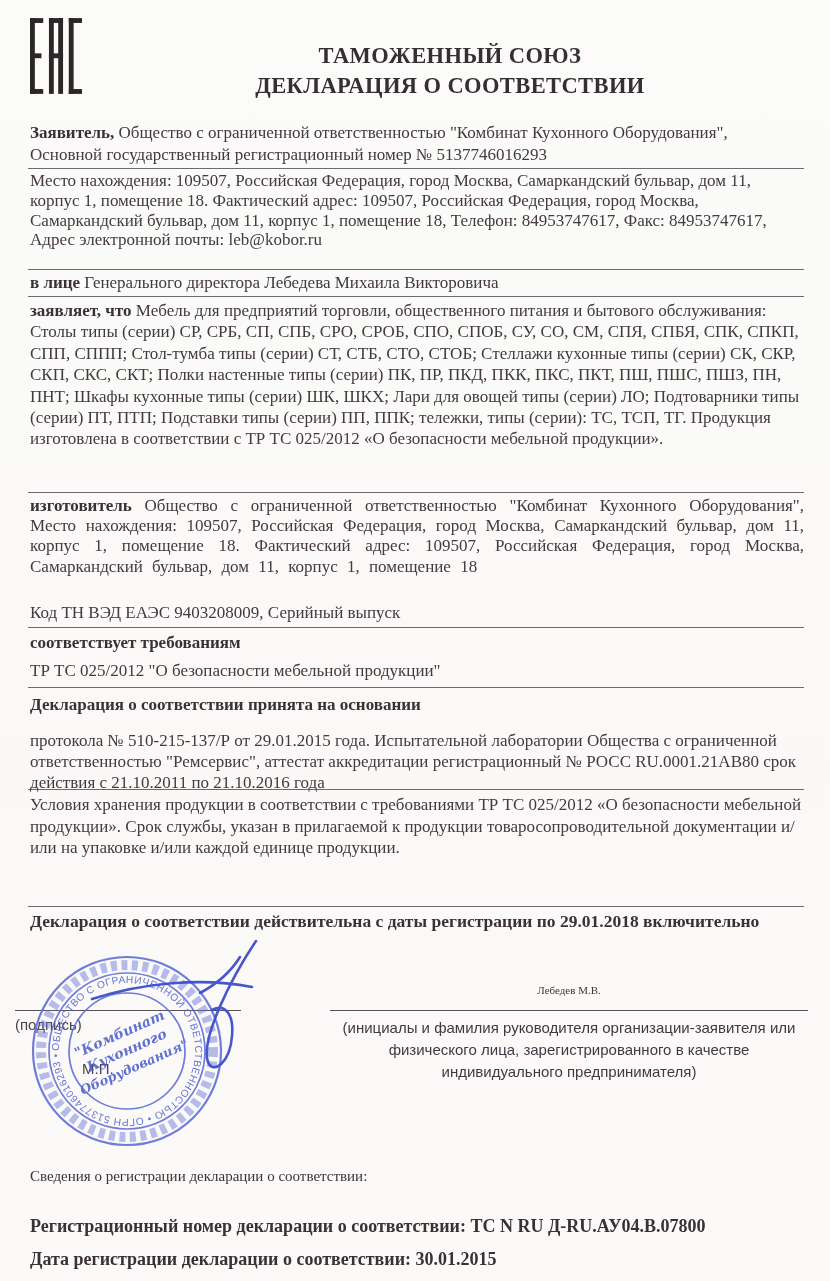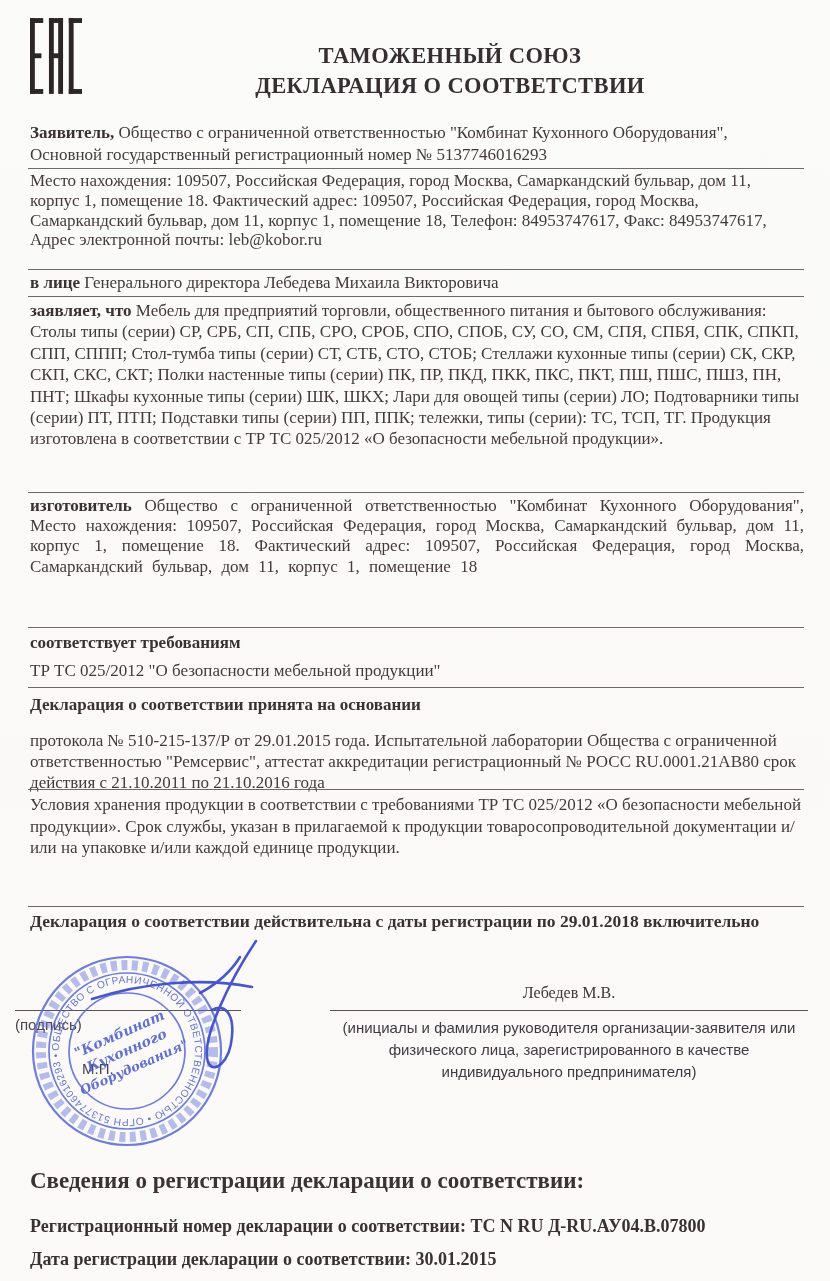--- a/index.html
+++ b/index.html
@@ -15,21 +15,21 @@
   .abs{position:absolute;}
   .rule{position:absolute;left:28px;width:776px;border-top:1.6px solid #564d53;opacity:.85;}
   .title{left:70px;right:0;top:26px;text-align:center;font-weight:bold;
          font-size:22.5px;line-height:30px;color:#362e32;letter-spacing:.4px;margin-top:15px;}
   .para{left:30px;width:774px;font-size:17px;line-height:21.6px;text-align:left;}
   .b{font-weight:bold;color:#3a3135;}
   .just{text-align:justify;}
   .sans{font-family:"Liberation Sans","DejaVu Sans",sans-serif;}
   .sig-line{border-top:1.6px solid #5a525a;}
   .stamp-svg{opacity:.88;}
-  .heading-bottom{font-weight:bold;font-size:23px;color:#3c3236;}
+  .heading-bottom{font-weight:normal;font-size:15px;color:#3c3236;}
 </style>
 </head>
 <body>
 
 <div class="page">
 
   <svg class="abs" style="left:30px;top:16px" width="52" height="80" viewBox="0 0 118 172">
     <g fill="#2c2627">
 
       <rect x="0" y="0" width="11" height="172"></rect>
@@ -73,20 +73,23 @@
   <div class="abs para" style="top:300px;line-height:21.4px">
     <span class="b">заявляет, что</span>
     <span>Мебель для предприятий торговли, общественного питания и бытового обслуживания: Столы типы (серии) СР, СРБ, СП, СПБ, СРО, СРОБ, СПО, СПОБ, СУ, СО, СМ, СПЯ, СПБЯ, СПК, СПКП, СПП, СППП; Стол-тумба типы (серии) СТ, СТБ, СТО, СТОБ; Стеллажи кухонные типы (серии) СК, СКР, СКП, СКС, СКТ; Полки настенные типы (серии) ПК, ПР, ПКД, ПКК, ПКС, ПКТ, ПШ, ПШС, ПШЗ, ПН, ПНТ; Шкафы кухонные типы (серии) ШК, ШКХ; Лари для овощей типы (серии) ЛО; Подтоварники типы (серии) ПТ, ПТП; Подставки типы (серии) ПП, ППК; тележки, типы (серии): ТС, ТСП, ТГ. Продукция изготовлена в соответствии с ТР ТС 025/2012 «О безопасности мебельной продукции».</span>
   </div>
   <div class="rule" style="top:492px"></div>
 
   <div class="abs para just" style="top:496px;line-height:20.2px;word-spacing:5px">
     <span class="b">изготовитель</span>
     <span>Общество с ограниченной ответственностью "Комбинат Кухонного Оборудования", Место нахождения: 109507, Российская Федерация, город Москва, Самаркандский бульвар, дом 11, корпус 1, помещение 18. Фактический адрес: 109507, Российская Федерация, город Москва, Самаркандский бульвар, дом 11, корпус 1, помещение 18</span>
   </div>
+  <div class="abs para" style="top:602px">
+    <span>Код ТН ВЭД ЕАЭС  9403208009, Серийный выпуск</span>
+  </div>
   <div class="rule" style="top:627px"></div>
 
   <div class="abs para" style="top:632px">
     <div class="b">соответствует требованиям</div>
     <div style="margin-top:6px">ТР ТС 025/2012 "О безопасности мебельной продукции"</div>
   </div>
   <div class="rule" style="top:687px"></div>
 
   <div class="abs para" style="top:694px">
     <div class="b">Декларация о соответствии принята на основании</div>
@@ -98,21 +101,21 @@
     <div style="line-height:21.6px">Условия хранения продукции в соответствии с требованиями ТР ТС 025/2012 «О безопасности мебельной продукции». Срок службы, указан в прилагаемой к продукции товаросопроводительной документации и/или на упаковке и/или каждой единице продукции.</div>
   </div>
   <div class="rule" style="top:906px"></div>
 
   <div class="abs para b just" style="top:910px;font-size:17.5px;line-height:23px">Декларация о соответствии действительна с даты регистрации по 29.01.2018 включительно</div>
 
   <div class="abs sig-line" style="left:15px;top:1010px;width:226px"></div>
   <div class="abs sans" style="left:15px;top:1016px;width:226px;text-align:left;font-size:15px;color:#4a444c">(подпись)</div>
   <div class="abs sans" style="left:82px;top:1060px;font-size:15px;color:#4a444c">М.П.</div>
 
-  <div class="abs" style="left:330px;top:984px;width:478px;text-align:center;font-size:16px;color:#3f363b">Лебедев М.В.</div>
+  <div class="abs" style="left:330px;top:984px;width:478px;text-align:center;font-size:11px;color:#3f363b">Лебедев М.В.</div>
   <div class="abs sig-line" style="left:330px;top:1010px;width:478px"></div>
   <div class="abs sans" style="left:330px;top:1017px;width:478px;text-align:center;font-size:15px;line-height:22px;color:#3f3a42">(инициалы и фамилия руководителя организации-заявителя или физического лица, зарегистрированного в качестве индивидуального предпринимателя)</div>
 
   <svg class="abs stamp-svg" style="left:28px;top:952px" width="198" height="198" viewBox="0 0 198 198">
     <g fill="none" stroke="#5b6cd6">
       <circle cx="99" cy="99" r="94" stroke-width="2.2"></circle>
       <circle cx="99" cy="99" r="86" stroke-width="10" stroke-dasharray="6 4.5" opacity="0.5"></circle>
       <circle cx="99" cy="99" r="78" stroke-width="1.7"></circle>
       <circle cx="99" cy="99" r="58" stroke-width="1.7"></circle>
     </g>

